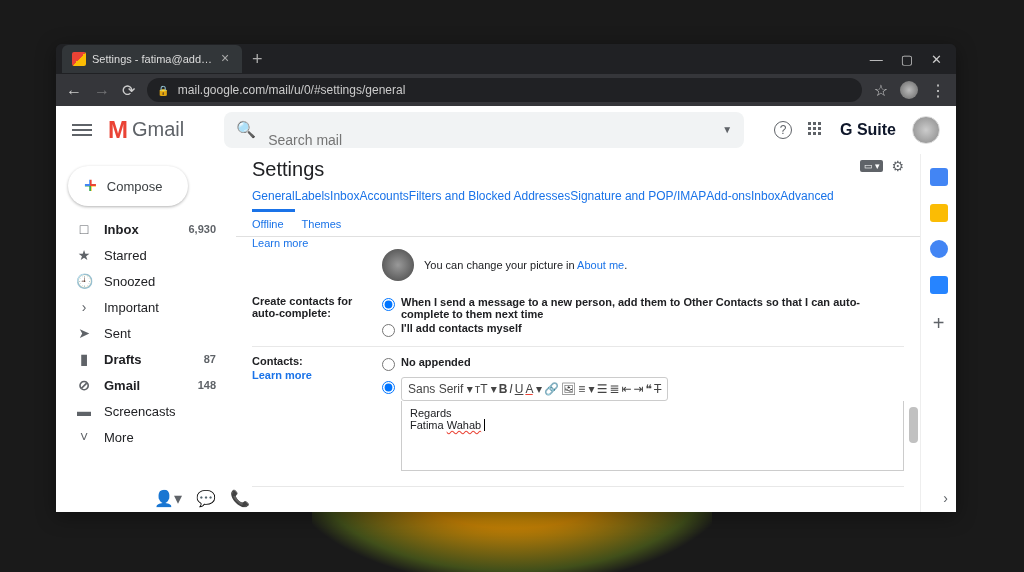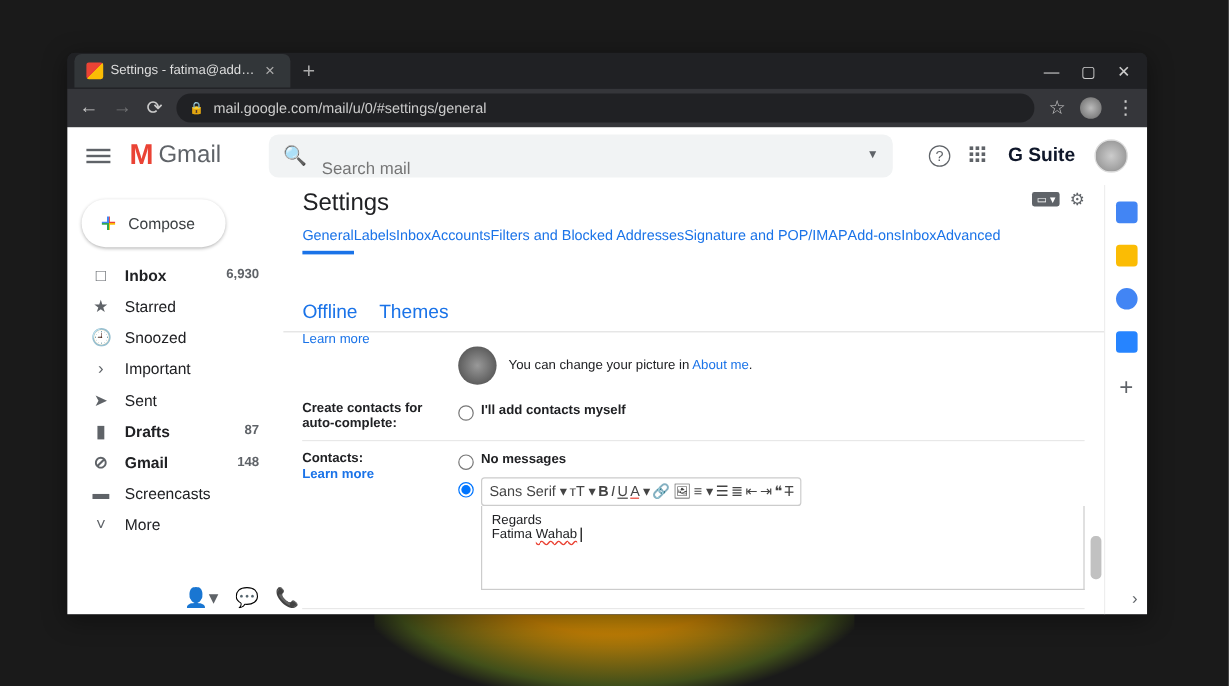--- a/index.html
+++ b/index.html
@@ -44,21 +44,21 @@
   .nav-icon { width: 16px; color: #5f6368; text-align: center; font-size: 14px; }
   .nav-count { margin-left: auto; font-size: 11px; color: #5f6368; }
   .main { flex: 1; display: flex; flex-direction: column; overflow: hidden; }
   .settings-hdr { display: flex; align-items: flex-start; padding: 4px 16px 0; }
   .settings-title { font-size: 20px; color: #202124; }
   .settings-hdr-icons { margin-left: auto; display: flex; gap: 8px; color: #5f6368; font-size: 14px; align-items: center; }
   .kb { background:#5f6368; color:#fff; font-size:9px; padding:1px 4px; border-radius:2px; }
   .tabs { display: flex; gap: 0; padding: 8px 16px 0; font-size: 12px; color: #1a73e8; flex-wrap: wrap; }
   .tabs span { cursor: pointer; color: #1a73e8; padding-bottom: 6px; }
   .tabs span.active { border-bottom: 3px solid #1a73e8; font-weight: 500; }
-  .tabs2 { display: flex; gap: 18px; padding: 6px 16px 6px; font-size: 16px; border-bottom: 1px solid #e0e0e0; margin-top: 34px; }
+  .tabs2 { display: flex; gap: 18px; padding: 6px 16px 6px; font-size: 11px; border-bottom: 1px solid #e0e0e0; }
   .tabs2 span { color: #1a73e8; cursor: pointer; }
   .content { flex: 1; overflow-y: auto; padding: 0 16px 10px; font-size: 12px; color: #202124; position: relative; }
   .learn { color: #1a73e8; cursor: pointer; font-size: 11px; }
   .row { display: flex; padding: 8px 0; border-bottom: 1px solid #e8e8e8; }
   .row-label { width: 130px; font-weight: bold; font-size: 11px; }
   .row-label .sub { font-weight: normal; color: #5f6368; font-size: 10px; }
   .row-body { flex: 1; }
   .radio-line { display: flex; gap: 6px; font-size: 11px; padding: 1px 0; align-items: flex-start; }
   .radio-line b { font-weight: bold; }
   input[type=radio] { margin-top: 2px; }
@@ -223,35 +223,39 @@
             <div class="pic"></div>
             <span>
               <span>You can change your picture in </span><span class="link">About me</span>.
             </span>
           </div>
 
           <div class="row">
             <div class="row-label">Create contacts for auto-complete:</div>
             <div class="row-body">
               <label class="radio-line">
+                <input type="radio" checked="" style="">
+                <b>When I send a message to a new person, add them to Other Contacts so that I can auto-complete to them next time</b>
+              </label>
+              <label class="radio-line">
                 <input type="radio" style="">
                 <b>I'll add contacts myself</b>
               </label>
             </div>
           </div>
 
           <div class="row">
             <div class="row-label">
               <div>Contacts:</div>
               <div class="learn" style="margin-top:2px">Learn more</div>
             </div>
             <div class="row-body">
               <label class="radio-line">
                 <input type="radio" style="">
-                <b>No messages</b>
+                <b>No appended</b>
               </label>
               <label class="radio-line" style="align-items:flex-start">
                 <input type="radio" checked="" style="margin-top: 8px;">
                 <div style="flex:1">
                   <div class="toolbar">
                     <span><span>Sans Serif</span> ▾</span>
                     <span>тT ▾</span>
                     <b>B</b>
                     <i>I</i>
                     <u>U</u>

